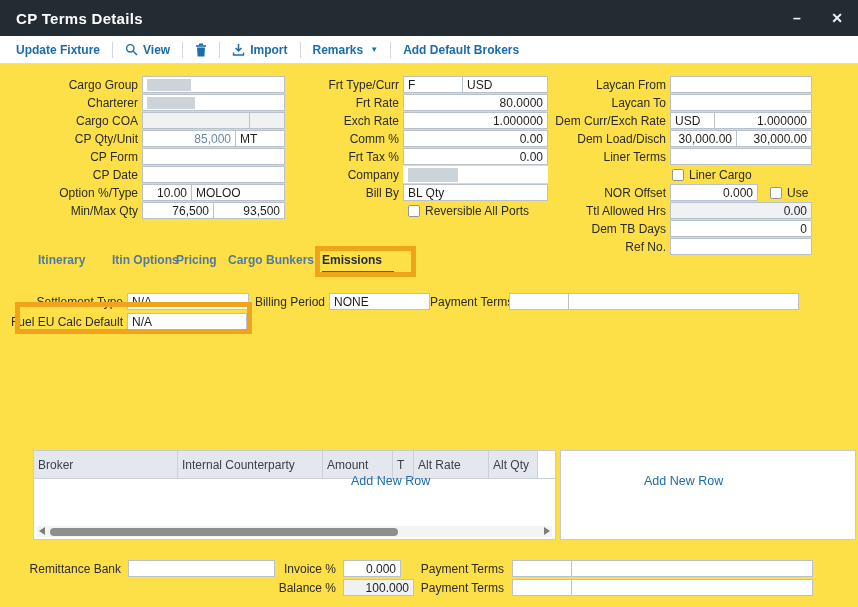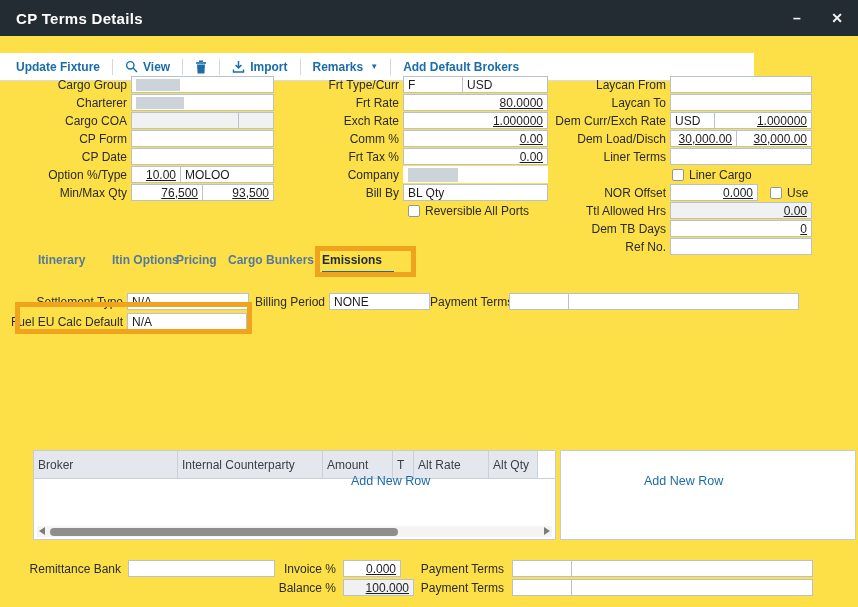--- a/index.html
+++ b/index.html
@@ -12,42 +12,42 @@
   
   .titlebar {
     position:absolute; left:0; top:0; width:858px; height:36px;
     background:#232b33; display:flex; align-items:center;
   }
   .titlebar .title { color:#ffffff; font-size:15px; font-weight:bold; padding-left:16px; letter-spacing:.3px; }
   .win-controls { position:absolute; right:12px; top:0; height:36px; display:flex; align-items:center; gap:22px; }
   .win-btn { color:#f2f4f6; font-size:14px; font-weight:bold; cursor:pointer; width:18px; text-align:center; }
   
   .toolbar {
-    position:absolute; left:0; top:36px; width:754px; height:28px;
+    position:absolute; left:0; top:36px; width:858px; height:28px;
     background:#ffffff; border-bottom:1px solid #d9dcdf;
-    display:flex; align-items:center; padding-left:16px;margin-top:17px;
+    display:flex; align-items:center; padding-left:16px;
   }
   .tb-link { color:#1a6cab; font-weight:bold; font-size:12px; display:flex; align-items:center; gap:5px; cursor:pointer; white-space:nowrap; }
   .tb-sep { width:1px; height:16px; background:#d3d7db; margin:0 12px; }
   .tb-caret { font-size:8px; color:#1a6cab; margin-left:2px; }
   
   .fcol { position:absolute; top:76px; }
-  .fcol-left { left:4px; }
+  .fcol-left { left:15px; }
   .fcol-mid { left:290px; }
   .fcol-right { left:545px; }
   .frow { display:flex; align-items:center; height:17px; margin-bottom:1px; }
   .flabel { text-align:right; padding-right:4px; color:#2b2b2b; white-space:nowrap; }
   .fcol-left .flabel { width:127px; }
   .fcol-mid .flabel { width:113px;text-align:right; }
   .fcol-right .flabel { width:125px; }
   .field {
     border:1px solid #b9c2ca; background:#fff; height:17px;
     display:flex; align-items:center; padding:0 4px; color:#1d1d1d; overflow:hidden; white-space:nowrap;
   }
-  .field.num { justify-content:flex-end;text-decoration:underline; }
+  .field.num { justify-content:flex-end; }
   .field.disabled { background:#eff1f3; }
   .field.noborder { border-color:transparent; }
   .seg2 { margin-left:-1px; }
   .redacted { width:46px; height:12px; background:#ccd3d9; }
   .qtyblue { color:#6b86a1; }
   .checkbox { width:12px; height:12px; border:1px solid #8f979e; background:#fff; border-radius:2px; flex:0 0 auto; }
   .cb-label { margin-left:5px; color:#2b2b2b; }
   
   .tab { position:absolute; top:253px; font-weight:bold; font-size:12px; color:#53799e; cursor:pointer; white-space:nowrap; }
   .tab.active { color:#1f2a38; padding-bottom:4px; padding-right:12px; border-bottom:2px solid #1a6cab; }
@@ -129,20 +129,29 @@
     <div class="frow">
       <span class="flabel">Charterer</span>
       <div class="field" style="width:143px;">
           <span class="redacted" style="width:48px;"></span>
         </div>
     </div>
     <div class="frow">
       <span class="flabel">Cargo COA</span>
       <div class="field disabled" style="width:108px;"></div>
       <div class="field disabled seg2" style="width:36px;"></div>
+    </div>
+    <div class="frow">
+      <span class="flabel">CP Qty/Unit</span>
+      <div class="field num" style="width:94px;">
+          <span class="qtyblue">85,000</span>
+        </div>
+      <div class="field seg2" style="width:50px;">
+          <span>MT</span>
+        </div>
     </div>
     <div class="frow">
       <span class="flabel">CP Form</span>
       <div class="field" style="width:143px;"></div>
     </div>
     <div class="frow">
       <span class="flabel">CP Date</span>
       <div class="field" style="width:143px;"></div>
     </div>
     <div class="frow">

